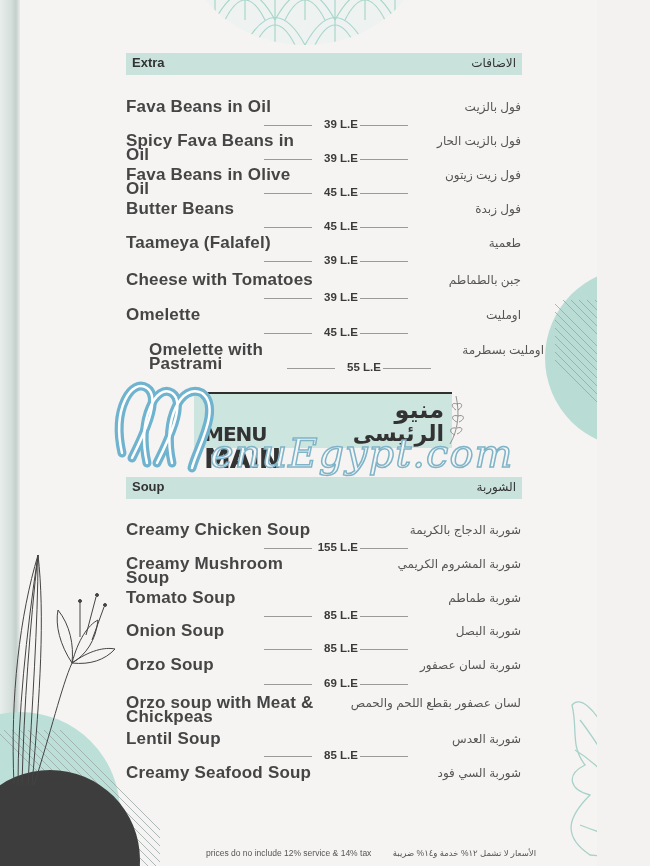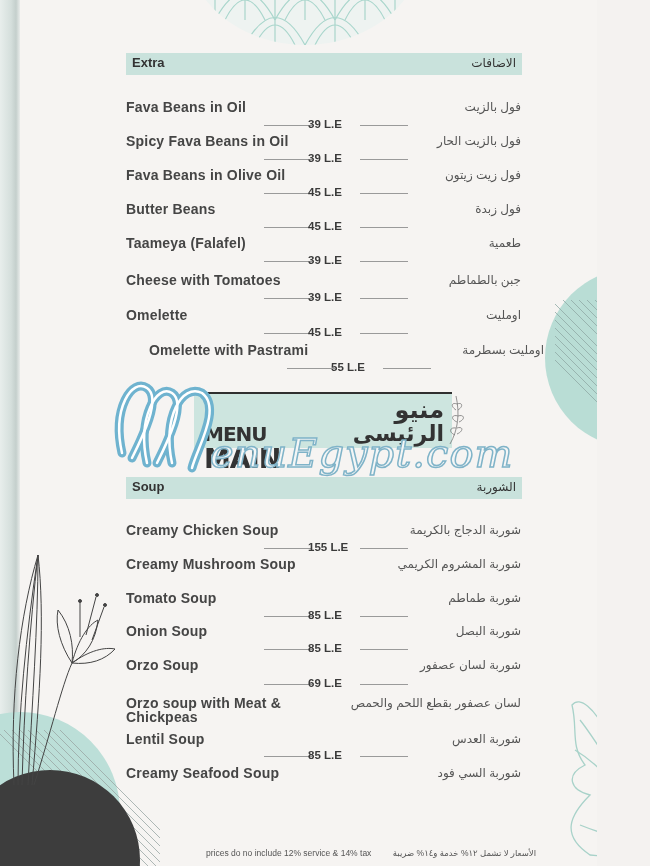--- a/index.html
+++ b/index.html
@@ -56,38 +56,38 @@
     font-weight: bold; font-size: 13px; color: #333;
   }
   .section-bar .ar {
     position: absolute; right: 6px; top: 3px;
     font-size: 12px; color: #333; direction: rtl;
   }
 
   .item { position: absolute; left: 126px; width: 395px; height: 34px; }
   .item .en {
     position: absolute; left: 0; top: 0;
-    font-size: 14px; font-weight: bold; color: #454545; letter-spacing: 0.2px;
+    font-size: 17px; font-weight: bold; color: #454545; letter-spacing: 0.2px;
     line-height: 14px; width: 190px;
   }
   .item .ar {
     position: absolute; right: 0; top: 0;
     font-size: 12px; color: #555; direction: rtl; white-space: nowrap;
   }
   .item .price-row {
     position: absolute; left: 0; top: 18px; width: 395px; height: 14px;
   }
   .item .line-l, .item .line-r {
     position: absolute; top: 7px; height: 1px; width: 48px; background: #9a9a9a;
   }
   .item .line-l { left: 138px; }
   .item .line-r { left: 234px; }
   .item .price {
     position: absolute; left: 182px; top: 0; width: 50px;
-    font-size: 11.5px; font-weight: bold; color: #3a3a3a; text-align: left; white-space: nowrap;
+    font-size: 11.5px; font-weight: bold; color: #3a3a3a; text-align: right; white-space: nowrap;
   }
 
   .main-banner {
     position: absolute; left: 192px; top: 392px; width: 270px; height: 56px;
   }
   .main-banner .topline {
     position: absolute; left: 2px; top: 0; width: 258px; height: 2px; background: #2f2f2f;
   }
   .main-banner .bg {
     position: absolute; left: 2px; top: 2px; width: 258px; height: 54px; background: #cde5df;

